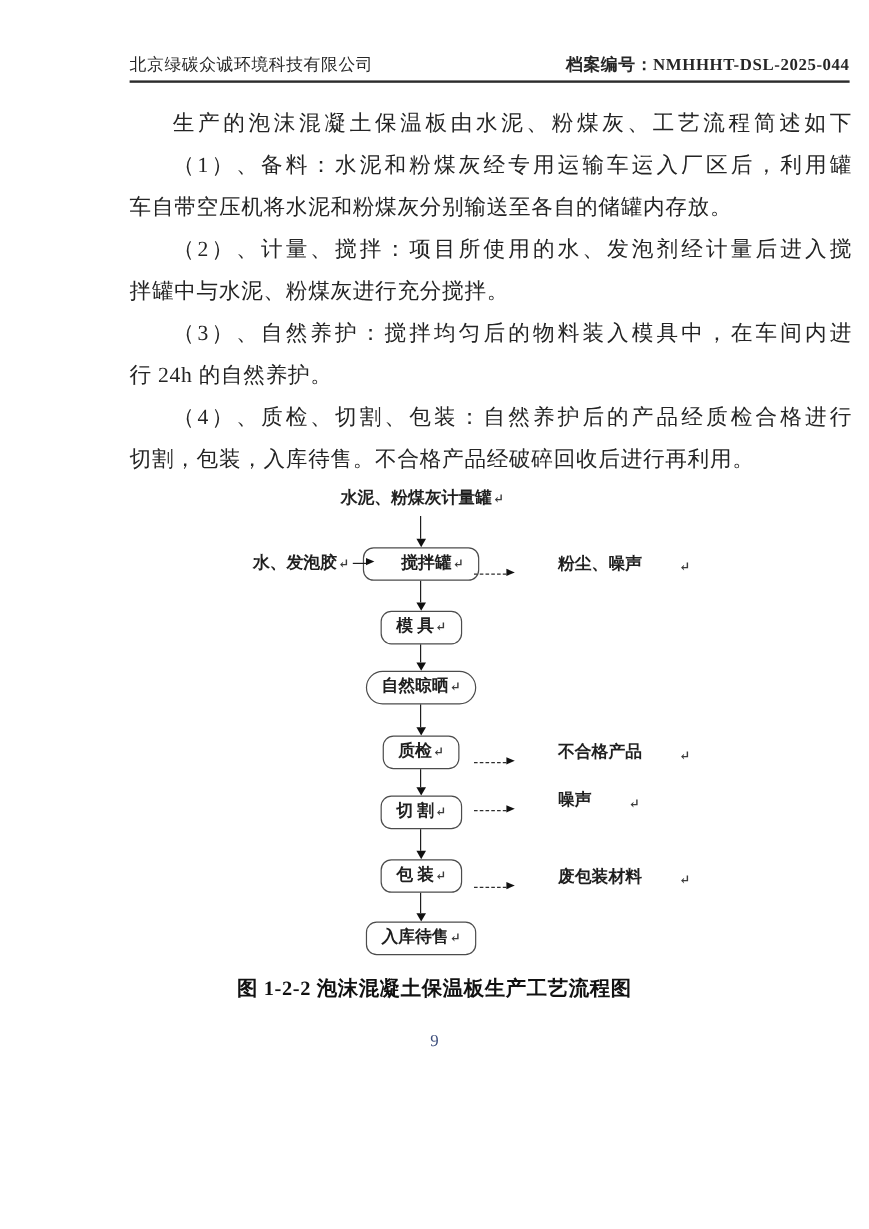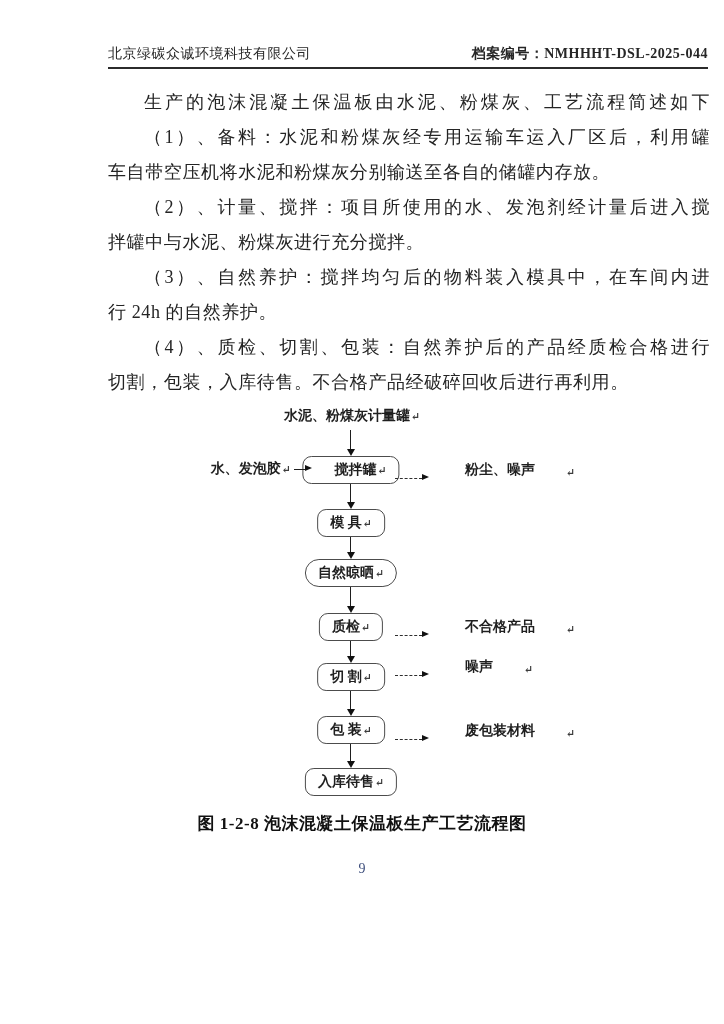--- a/index.html
+++ b/index.html
@@ -132,17 +132,17 @@
       <span>废包装材料</span>
         <span class="ret">↵</span>
     </div>
 
     <div class="varrow" style="top:340px;height:17px;"></div>
 
     <div class="fbox" style="top:364px;"><span>入库待售</span><span class="ret">↵</span></div>
 
   </div>
 
-  <div class="caption">图 1-2-8 泡沫混凝土保温板生产工艺流程图</div>
+  <div class="caption">图 1-2-2 泡沫混凝土保温板生产工艺流程图</div>
 
   <div class="pageno">9</div>
 
 </div>
 
 </body></html>

